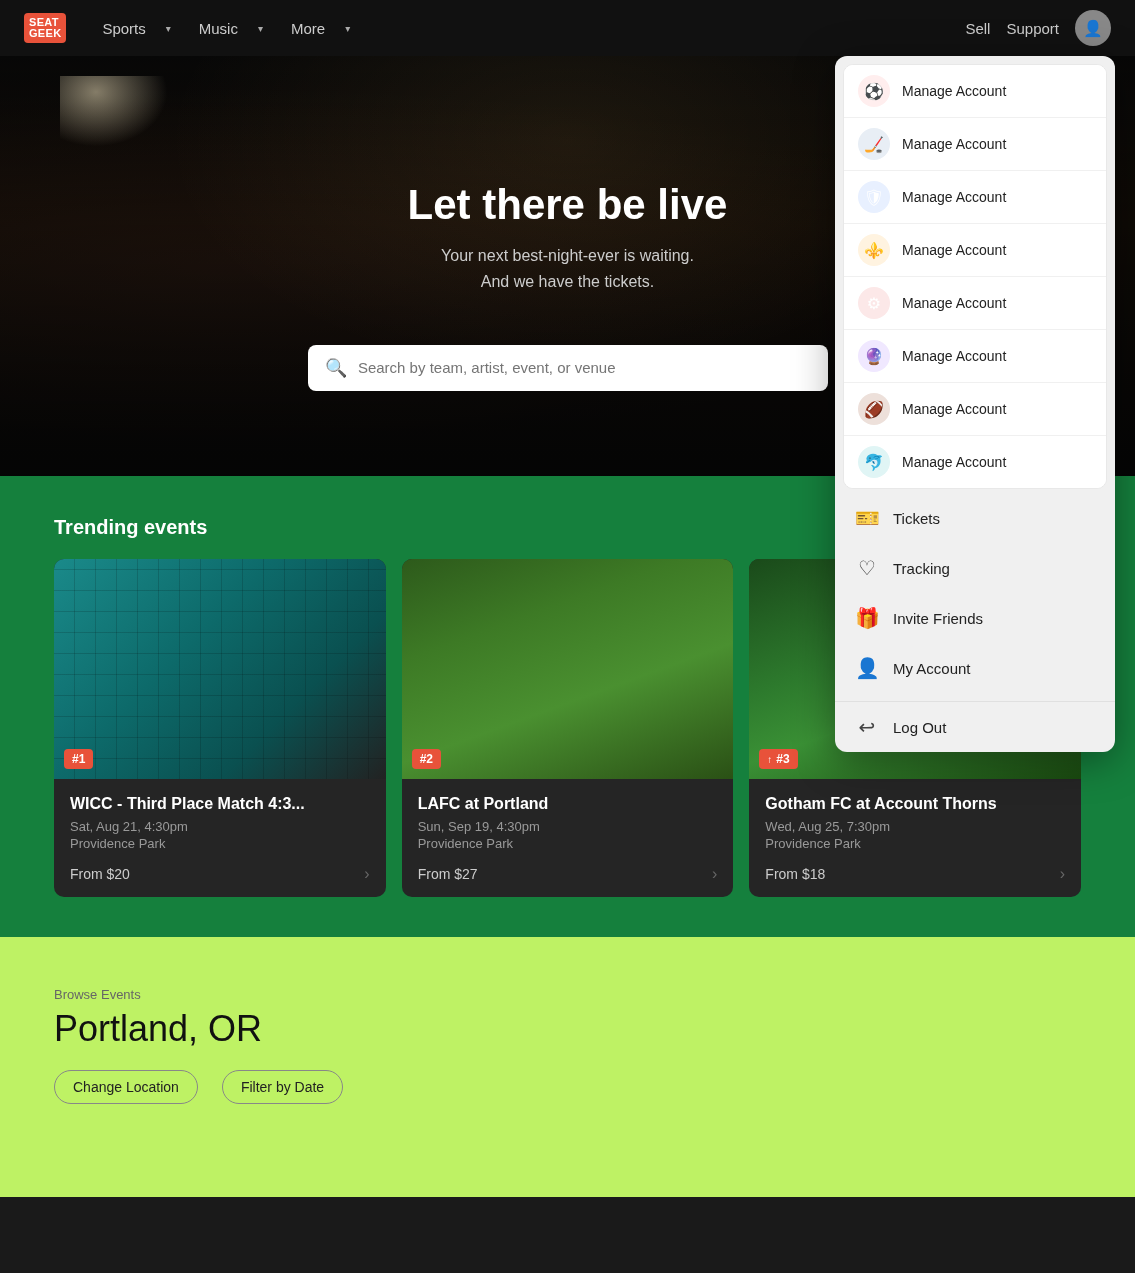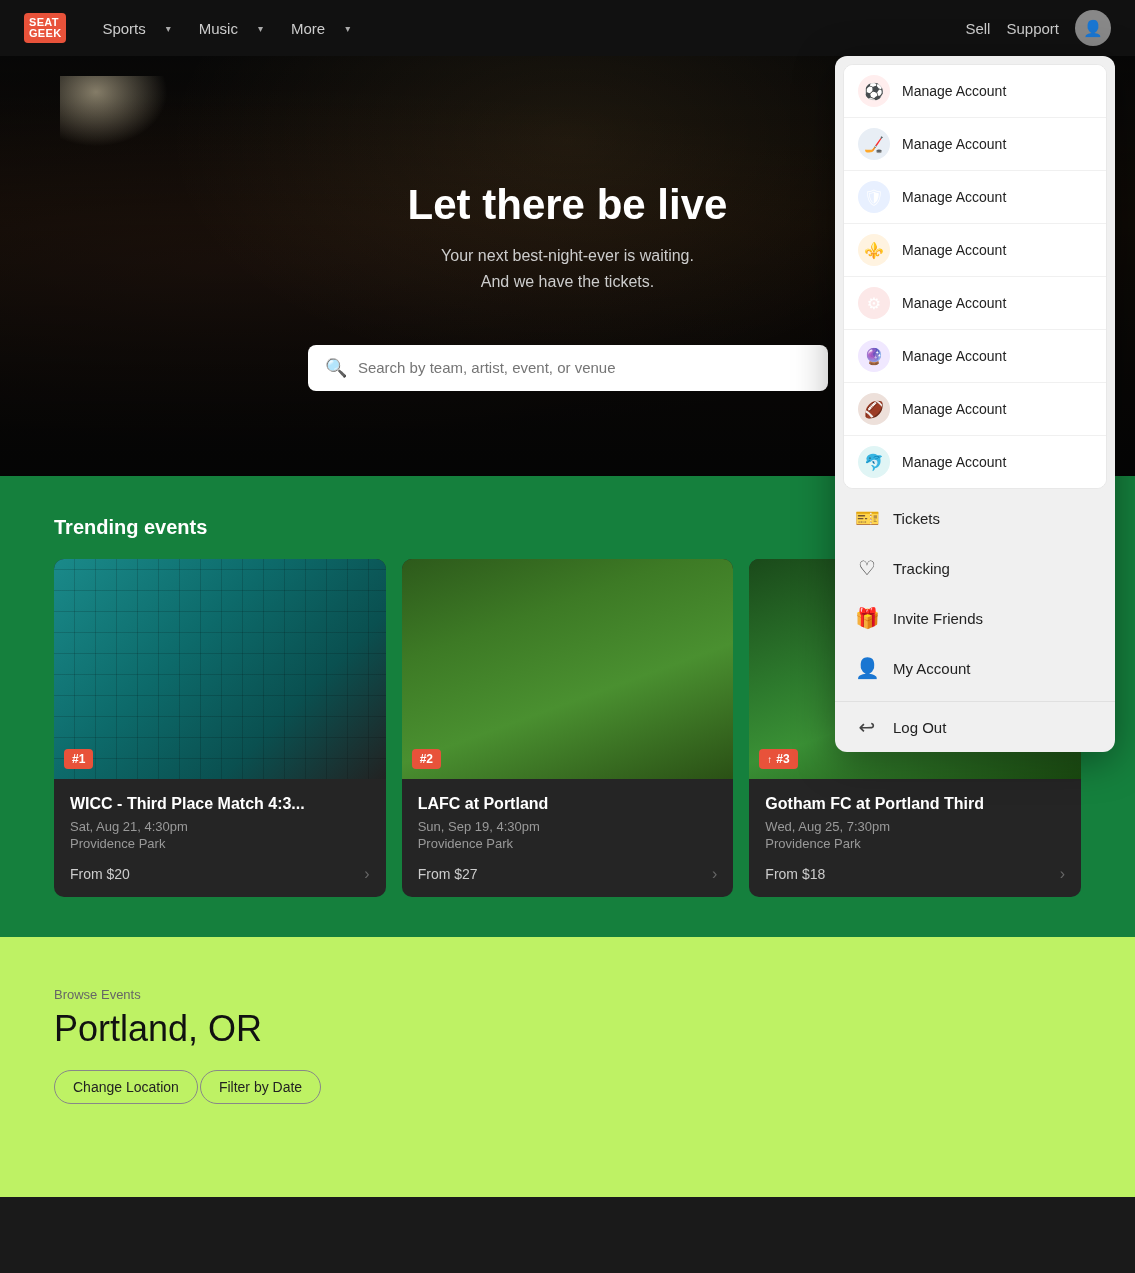--- a/index.html
+++ b/index.html
@@ -153,21 +153,21 @@
     .event-arrow { color: #666; font-size: 16px; }
 
     
     .browse-section {
       padding: 50px 54px 40px;
       background: #bef264;
       min-height: 260px;
     }
     .browse-label { font-size: 13px; color: #666; margin-bottom: 6px; }
     .browse-city { font-size: 36px; font-weight: 400; color: #111; margin-bottom: 20px; }
-    .browse-btns { display: flex; gap: 2px; }
+    .browse-btns { display: flex; gap: 24px; }
     .browse-btn {
       padding: 8px 18px; border-radius: 20px; border: 1.5px solid #888;
       background: transparent; color: #222; font-size: 14px; cursor: pointer;
       font-weight: 500;
     }
   </style>
 </head>
 <body>
 
 <header class="header">
@@ -322,21 +322,21 @@
 
     <div class="event-card">
       <div class="event-img">
         <div class="event-img-bg-3"></div>
         <div class="rank-badge trending">
           <span class="rank-badge-arrow">↑</span>
           <span>#3</span>
         </div>
       </div>
       <div class="event-info">
-        <div class="event-name">Gotham FC at Portland Third</div>
+        <div class="event-name">Gotham FC at Account Thorns</div>
         <div class="event-date">Wed, Aug 25, 7:30pm</div>
         <div class="event-venue">Providence Park</div>
         <div class="event-price-row">
           <span class="event-price">From $18</span>
           <span class="event-arrow">›</span>
         </div>
       </div>
     </div>
 
   </div>

